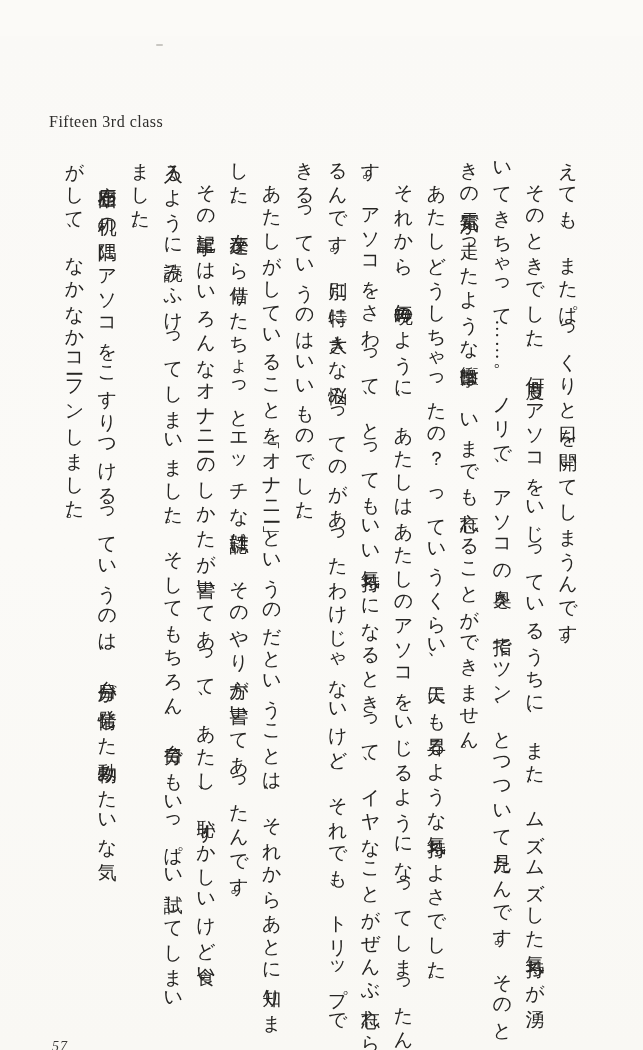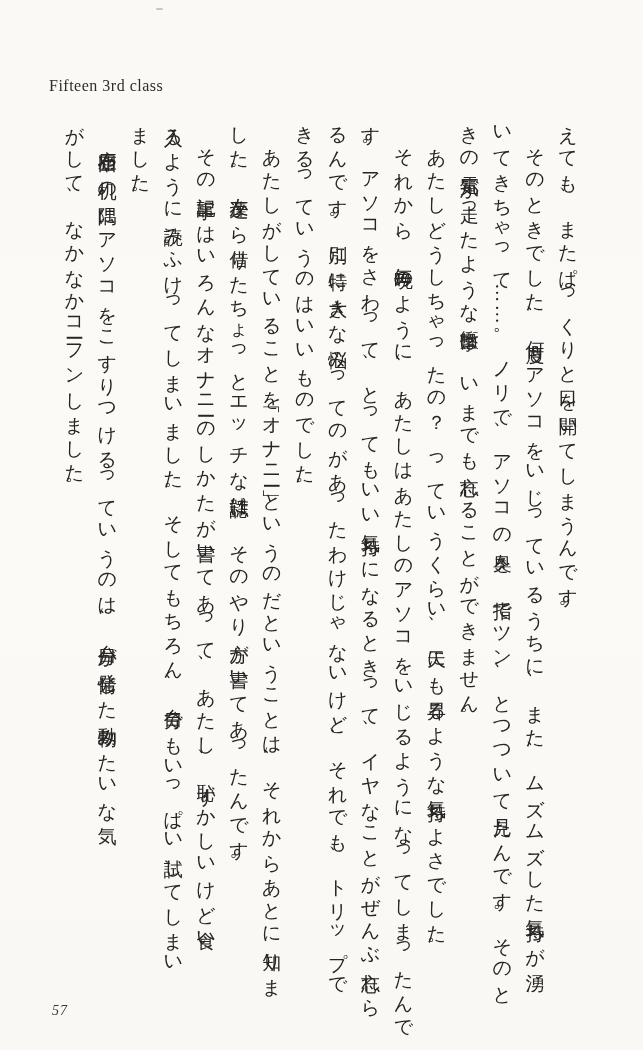--- a/index.html
+++ b/index.html
@@ -11,20 +11,21 @@
     height: 1050px;
     position: relative;
     background: #fbfaf7;
     overflow: hidden;
     font-family: "Liberation Serif", "DejaVu Serif", serif;
   }
   .page {
     position: absolute;
     inset: 0;
     background: linear-gradient(180deg, #faf9f6 0%, #fbfaf7 50%, #f9f8f4 100%);
+    margin-top: 36px;
   }
   .running-header {
     position: absolute;
     left: 49px;
     top: 77px;
     font-size: 16px;
     letter-spacing: 0.5px;
     color: #2e2d2b;
   }
   .scan-artifact {

